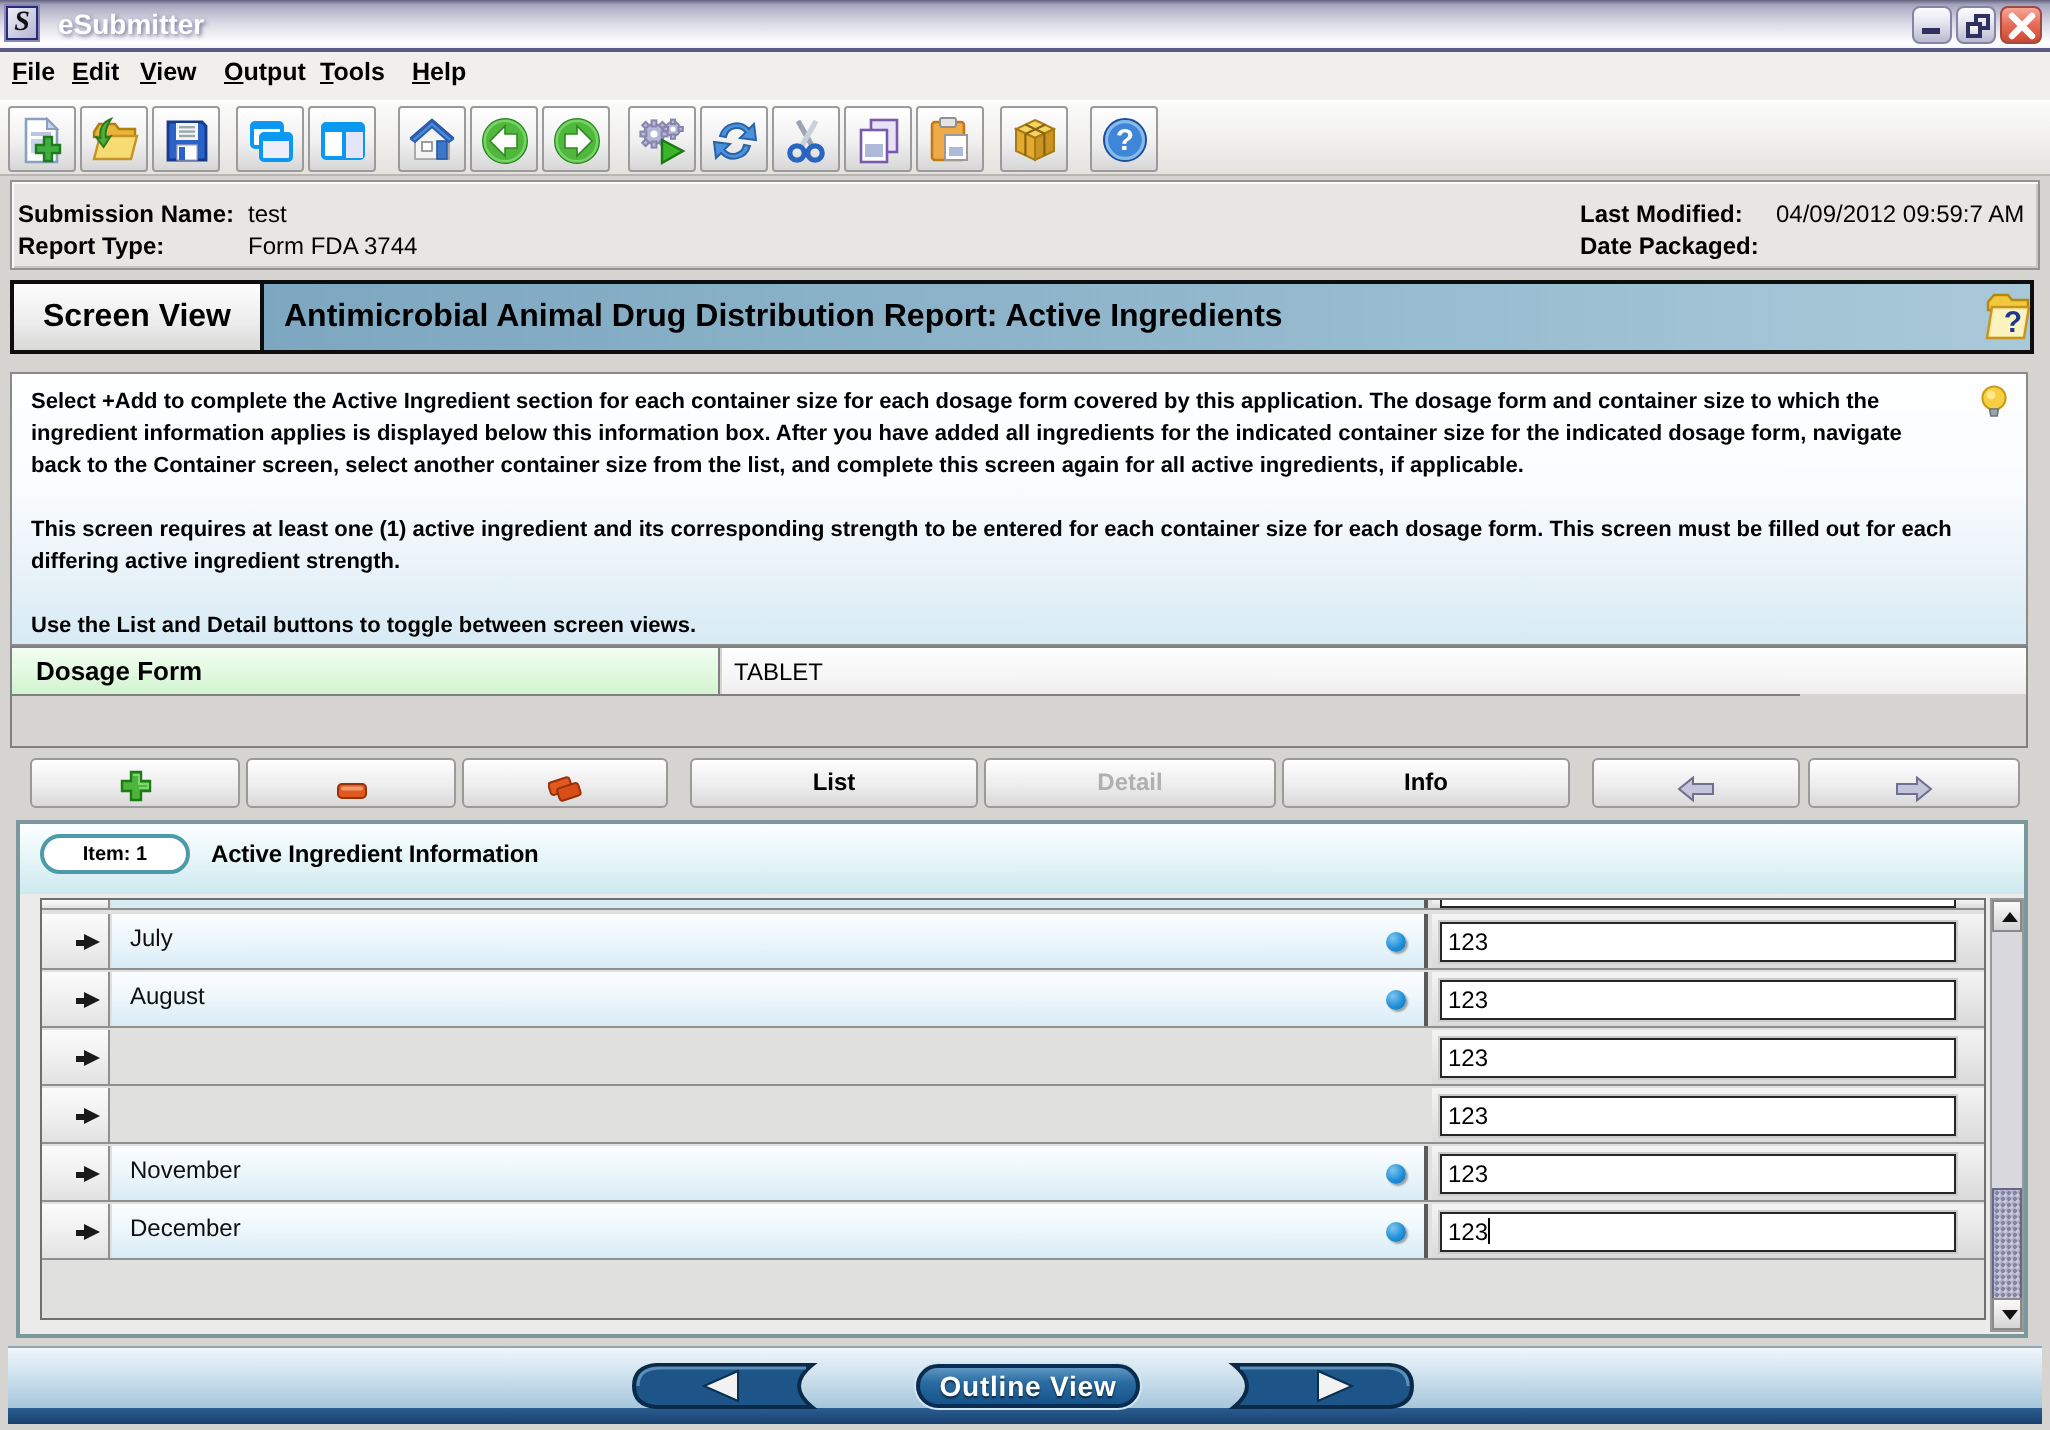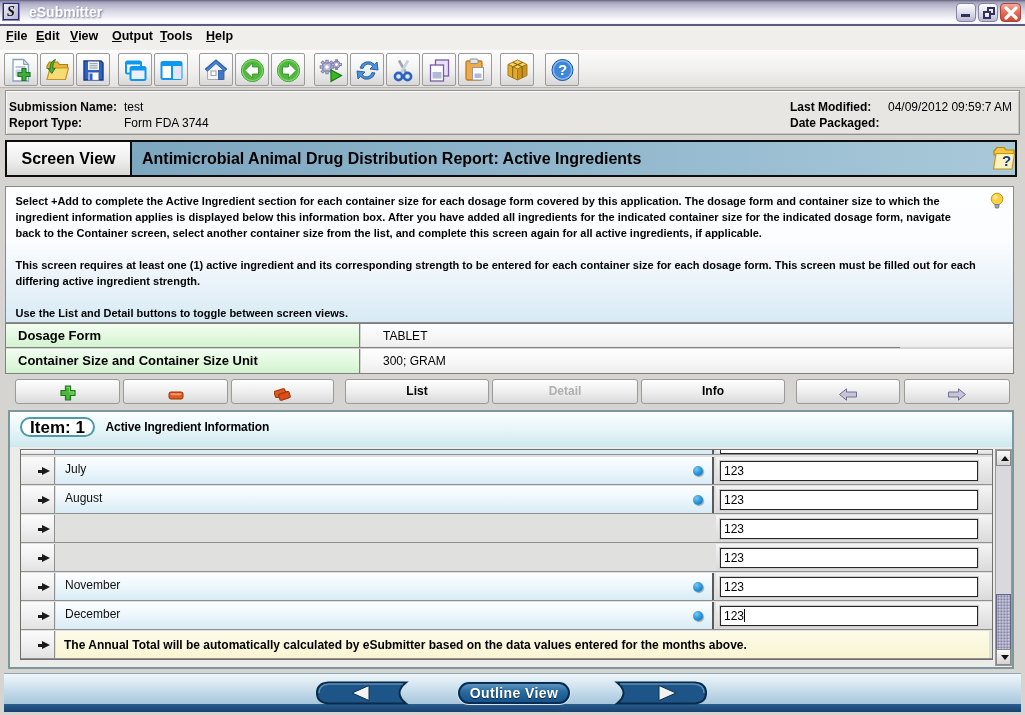--- a/index.html
+++ b/index.html
@@ -65,36 +65,36 @@
 #bulb { position:absolute; left:983px; top:5px; }
 
 
 #dosage { position:absolute; left:5px; top:323px; width:1009px; height:51px; border:1px solid #808080; }
 .drow { position:absolute; left:0; width:894px; height:24px; }
 .dlab { position:absolute; left:0; top:0; width:354px; height:100%;
   background:linear-gradient(180deg,#f2fdf1 0%,#e3f9e0 50%,#d2f3cf 100%);
   border-right:1px solid #808080; font-size:13px; font-weight:bold; line-height:24px; padding-left:12px; }
 .dval { position:absolute; left:355px; top:0; width:652px; height:100%;
   background:linear-gradient(180deg,#fefefe 0%,#f6f6f6 60%,#ededed 100%);
-  font-size:12px; line-height:24px; padding-left:22px; }
+  font-size:12px; line-height:24px; padding-left:6px; }
 
 
 .abtn { position:absolute; top:379px; height:25px; border:1px solid #9a9a9a; border-radius:3px;
   background:linear-gradient(180deg,#fefefe 0%,#ededed 55%,#d9d9d9 100%);
   font-size:12px; font-weight:bold; text-align:center; line-height:23px; color:#000; }
 .abtn.dis { color:#b0b0b0; }
 .abtn svg { vertical-align:middle; }
 
 
 #itempanel { position:absolute; left:8px; top:410px; width:1006px; height:259px;
   border:2px solid #7d989c; background:#ebebe9; }
 #itemhdr { position:absolute; left:0; top:0; width:1002px; height:35px;
   background:linear-gradient(180deg,#fcffff 0%,#e4f4f7 55%,#cde9ef 100%); }
 #itembox { position:absolute; left:10px; top:5px; width:75px; height:20px; background:#ffffff;
-  border:2px solid #4d9aa8; border-radius:10px; font-size:17px; font-weight:bold;
+  border:2px solid #4d9aa8; border-radius:10px; font-size:10px; font-weight:bold;
   text-align:center; line-height:18px; }
 #itemtitle { position:absolute; left:95.5px; top:7.5px; font-size:12px; font-weight:bold; letter-spacing:-0.1px; }
 
 
 #itable { position:absolute; left:10px; top:37px; width:973px; height:211px;
   border:1px solid #6f6f6f; background:#e0e0de; }
 .trow { position:absolute; left:0; width:971px; height:28px; border-bottom:1px solid #8f8f8f; }
 .ca { position:absolute; left:0; top:0; width:34px; height:100%;
   background:linear-gradient(180deg,#fbfbfb 0%,#efefef 55%,#e2e2e2 100%); border-right:1px solid #8f8f8f; }
 .cl { position:absolute; left:35px; top:0; width:658px; height:100%;
@@ -342,24 +342,20 @@
     <circle cx="8" cy="7" r="5.8" fill="#f7cf43" stroke="#c89a18" stroke-width="1"></circle>
     <circle cx="6.5" cy="5.5" r="2.2" fill="#fbe88a"></circle>
     <path d="M5.8,12.5 h4.4 l-0.6,3.5 h-3.2 Z" fill="#9aa4ac" stroke="#6a747c" stroke-width=".8"></path>
   </svg></div>
 </div>
 
 <div id="dosage">
   <div class="drow" style="top:0;border-bottom:1px solid #808080;">
     <div class="dlab">Dosage Form</div>
       <div class="dval">TABLET</div>
-  </div>
-  <div class="drow" style="top:25px;height:24px;">
-    <div class="dlab">Container Size and Container Size Unit</div>
-      <div class="dval">300; GRAM</div>
   </div>
 </div>
 
 <div id="abtns">
     <div class="abtn" id="ab0" style="left: 15px; width: 105px;"><svg width="16" height="16" viewBox="0 0 16 16" style="margin-top:3px">
         <path d="M5.5,1 h5 v4.5 h4.5 v5 h-4.5 v4.5 h-5 v-4.5 H1 v-5 h4.5 Z" fill="#4db43c" stroke="#1d7a14" stroke-width="1.2"></path>
         <path d="M6.5,2.5 h3 v4.5 h4.5 v2 h-4.5" fill="none" stroke="#8fdc80" stroke-width="1" opacity=".8"></path>
       </svg></div>
     <div class="abtn" id="ab1" style="left: 123px; width: 105px;"><svg width="16" height="9" viewBox="0 0 16 9" style="margin-top:7px">
         <rect x="1" y="1" width="14" height="7" rx="2" fill="#e05a20" stroke="#9a3008" stroke-width="1"></rect>
@@ -454,26 +450,20 @@
           <span class="arrowg"></span>
         </div>
         <div class="cl">
           <span class="mon">December</span>
           <span class="dot"></span>
         </div>
         <div class="ci">
           <div class="inp">123<span style="display:inline-block;width:1px;height:13px;background:#000;vertical-align:-2px"></span></div>
         </div>
       </div>
-      <div id="annual" class="trow" style="top: 181px;">
-        <div class="ca">
-          <span class="arrowg"></span>
-        </div>
-        <div class="cy">The Annual Total will be automatically calculated by eSubmitter based on the data values entered for the months above.</div>
-      </div>
     </div>
   <div id="vscroll">
     <div id="sup" class="sbtn">
         <i></i>
       </div>
     <div id="sthumb"></div>
     <div id="sdown" class="sbtn">
         <i></i>
       </div>
   </div>

